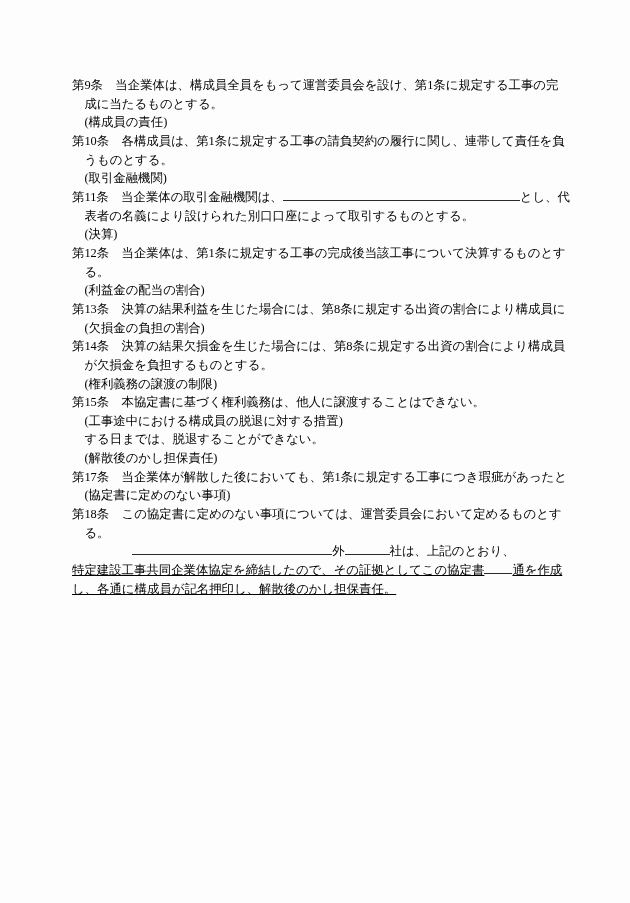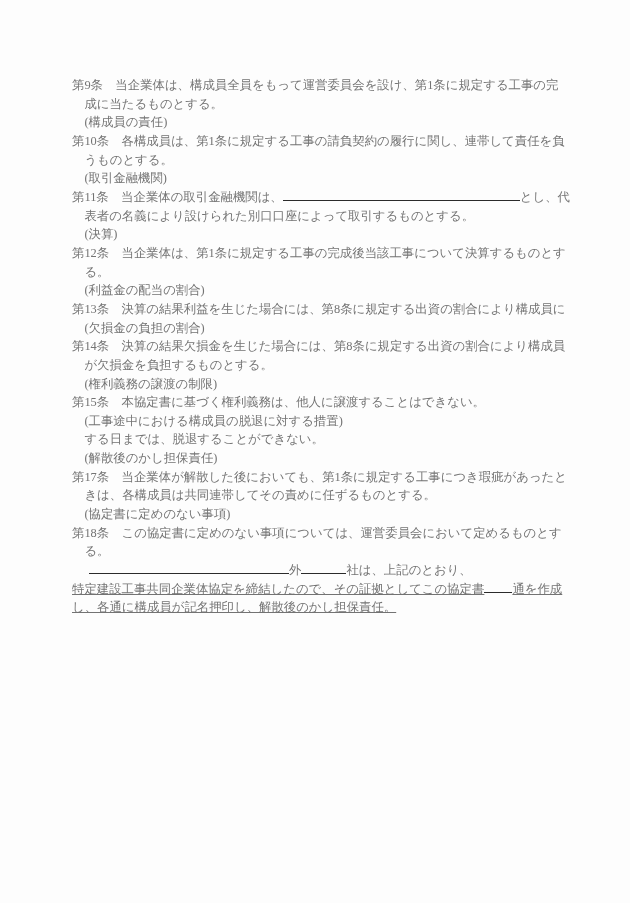--- a/index.html
+++ b/index.html
@@ -30,35 +30,35 @@
     font-size: 12.4px;
     line-height: 18.65px;
     white-space: nowrap;
     letter-spacing: 0;
   }
   
   .line.article { padding-left: 0; }
   .line.flush   { padding-left: 0; text-decoration: underline; }
   .line.cont    { padding-left: 12.4px; }
   .line.caption { padding-left: 12.4px; }
-  .line.sign    { padding-left: 17px; }
+  .line.sign    { padding-left: 17px; text-align: center; }
   
   .blank {
     display: inline-block;
     height: 0;
     border-bottom: 1px solid var(--underline, #2b2b2b);
     vertical-align: baseline;
   }
   .txt { white-space: pre; }
 </style>
 </head>
 <body style="background: rgb(253, 253, 253);">
 
 <div class="page" style="background: rgb(253, 253, 253);">
-  <div class="doc" style="color: #737373;">
+  <div class="doc" style="color: #000000;">
       <div class="line article"><span class="txt">第9条　当企業体は、構成員全員をもって運営委員会を設け、第1条に規定する工事の完</span></div>
       <div class="line cont"><span class="txt">成に当たるものとする。</span></div>
       <div class="line caption"><span class="txt">(構成員の責任)</span></div>
       <div class="line article"><span class="txt">第10条　各構成員は、第1条に規定する工事の請負契約の履行に関し、連帯して責任を負</span></div>
       <div class="line cont"><span class="txt">うものとする。</span></div>
       <div class="line caption"><span class="txt">(取引金融機関)</span></div>
       <div class="line article"><span class="txt">第11条　当企業体の取引金融機関は、</span><span class="blank" style="width: 237px;"></span><span class="txt">とし、代</span></div>
       <div class="line cont"><span class="txt">表者の名義により設けられた別口口座によって取引するものとする。</span></div>
       <div class="line caption"><span class="txt">(決算)</span></div>
       <div class="line article"><span class="txt">第12条　当企業体は、第1条に規定する工事の完成後当該工事について決算するものとす</span></div>
@@ -67,21 +67,20 @@
       <div class="line article"><span class="txt">第13条　決算の結果利益を生じた場合には、第8条に規定する出資の割合により構成員に</span></div>
       <div class="line caption"><span class="txt">(欠損金の負担の割合)</span></div>
       <div class="line article"><span class="txt">第14条　決算の結果欠損金を生じた場合には、第8条に規定する出資の割合により構成員</span></div>
       <div class="line cont"><span class="txt">が欠損金を負担するものとする。</span></div>
       <div class="line caption"><span class="txt">(権利義務の譲渡の制限)</span></div>
       <div class="line article"><span class="txt">第15条　本協定書に基づく権利義務は、他人に譲渡することはできない。</span></div>
       <div class="line caption"><span class="txt">(工事途中における構成員の脱退に対する措置)</span></div>
       <div class="line cont"><span class="txt">する日までは、脱退することができない。</span></div>
       <div class="line caption"><span class="txt">(解散後のかし担保責任)</span></div>
       <div class="line article"><span class="txt">第17条　当企業体が解散した後においても、第1条に規定する工事につき瑕疵があったと</span></div>
-      <div class="line cont"><span class="txt">きは、各構成員は共同連帯してその責めに任ずるものとする。</span></div>
       <div class="line caption"><span class="txt">(協定書に定めのない事項)</span></div>
       <div class="line article"><span class="txt">第18条　この協定書に定めのない事項については、運営委員会において定めるものとす</span></div>
       <div class="line cont"><span class="txt">る。</span></div>
       <div class="line sign"><span class="blank" style="width: 200px;"></span><span class="txt">外</span><span class="blank" style="width: 45px;"></span><span class="txt">社は、上記のとおり、</span></div>
       <div class="line flush"><span class="txt">特定建設工事共同企業体協定を締結したので、その証拠としてこの協定書</span><span class="blank" style="width: 28px;"></span><span class="txt">通を作成</span></div>
       <div class="line flush"><span class="txt">し、各通に構成員が記名押印し、解散後のかし担保責任。</span></div>
     </div>
 </div>
 
 </body></html>

